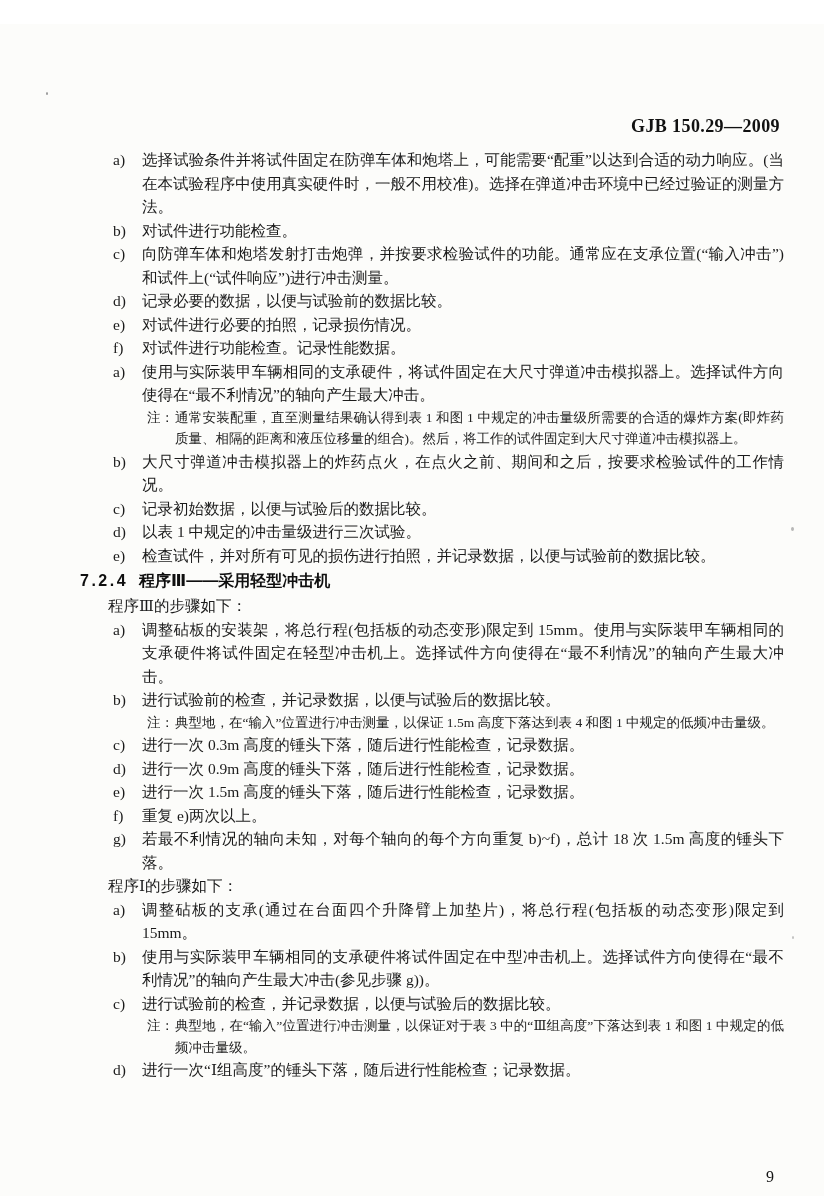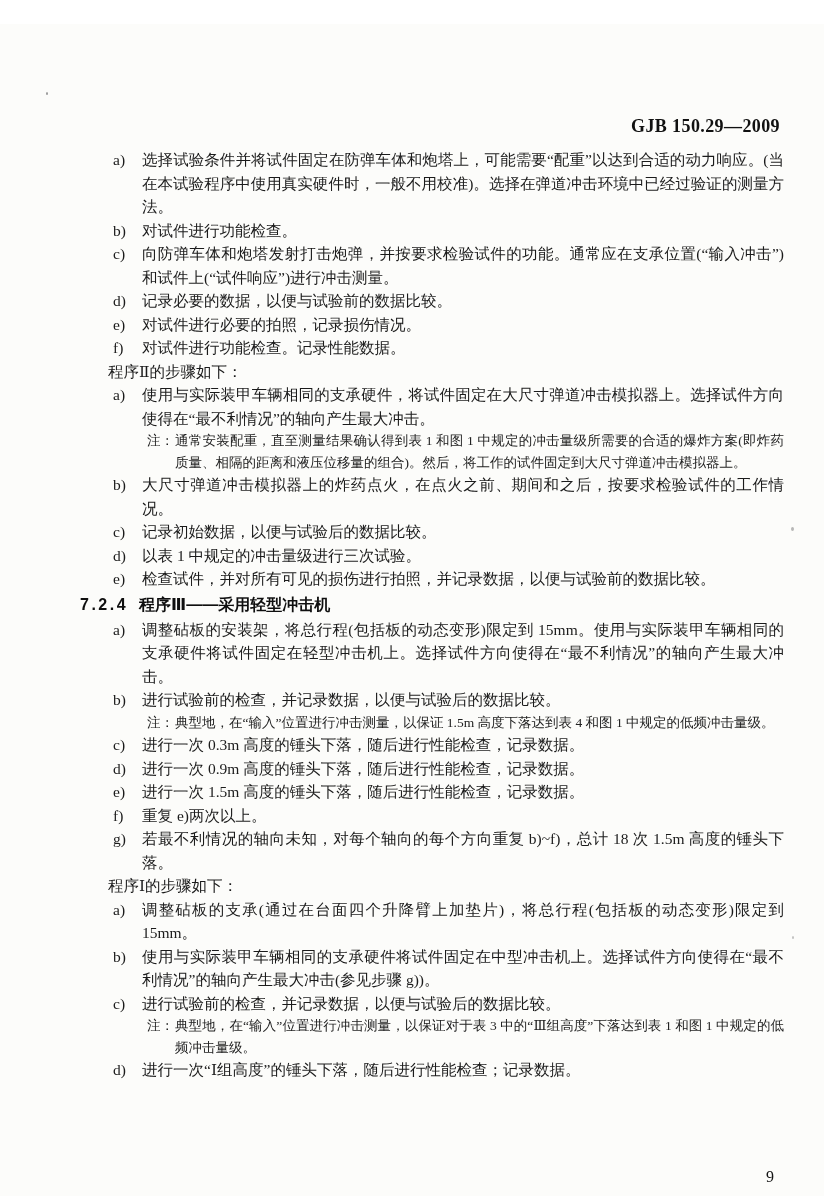--- a/index.html
+++ b/index.html
@@ -120,21 +120,20 @@
     <div class="item">
       <span class="i-label">e)</span>
       <span class="i-text">对试件进行必要的拍照，记录损伤情况。</span>
     </div>
     <div class="item">
       <span class="i-label">f)</span>
       <span class="i-text">对试件进行功能检查。记录性能数据。</span>
     </div>
 
 
-    <p class="para">程序Ⅱ的步骤如下：</p>
 
     <div class="item">
       <span class="i-label">a)</span>
       <span class="i-text">使用与实际装甲车辆相同的支承硬件，将试件固定在大尺寸弹道冲击模拟器上。选择试件方向使得在“最不利情况”的轴向产生最大冲击。</span>
     </div>
     <div class="note">
       <span class="n-label">注：</span>
       <span class="n-text">通常安装配重，直至测量结果确认得到表 1 和图 1 中规定的冲击量级所需要的合适的爆炸方案(即炸药质量、相隔的距离和液压位移量的组合)。然后，将工作的试件固定到大尺寸弹道冲击模拟器上。</span>
     </div>
     <div class="item">
@@ -152,20 +151,21 @@
     <div class="item">
       <span class="i-label">e)</span>
       <span class="i-text">检查试件，并对所有可见的损伤进行拍照，并记录数据，以便与试验前的数据比较。</span>
     </div>
 
     <div class="heading">
       <span class="h-num">7.2.4</span>
       <span class="h-title">程序Ⅲ——采用轻型冲击机</span>
     </div>
 
+    <p class="para">程序Ⅲ的步骤如下：</p>
 
     <div class="item">
       <span class="i-label">a)</span>
       <span class="i-text">调整砧板的安装架，将总行程(包括板的动态变形)限定到 15mm。使用与实际装甲车辆相同的支承硬件将试件固定在轻型冲击机上。选择试件方向使得在“最不利情况”的轴向产生最大冲击。</span>
     </div>
     <div class="item">
       <span class="i-label">b)</span>
       <span class="i-text">进行试验前的检查，并记录数据，以便与试验后的数据比较。</span>
     </div>
     <div class="note">

